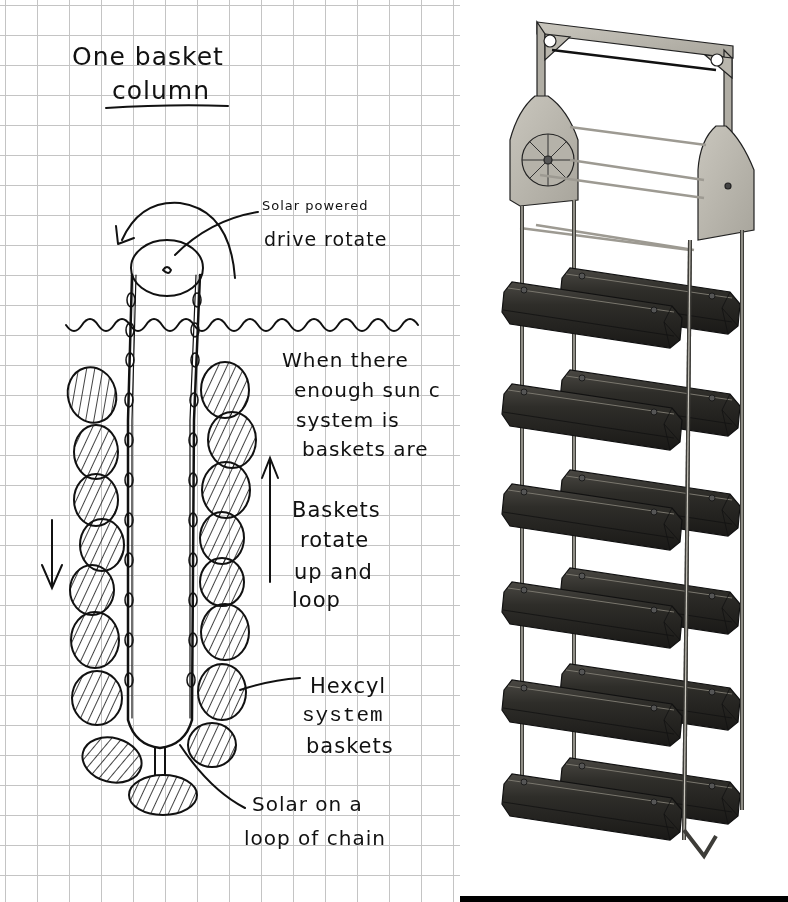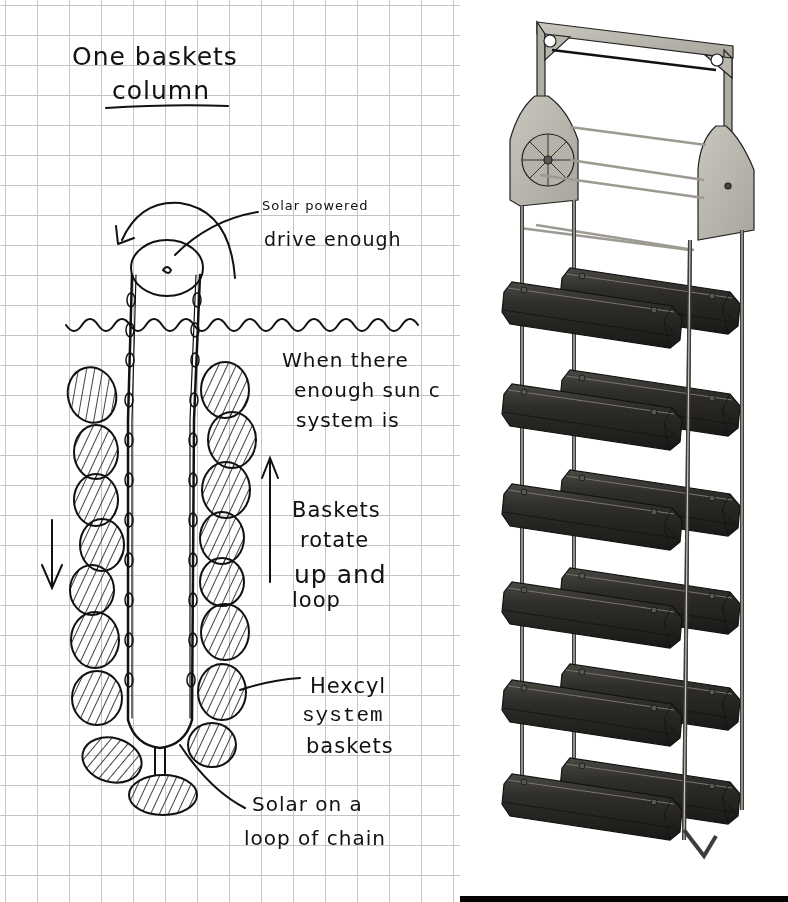--- a/index.html
+++ b/index.html
@@ -111,33 +111,34 @@
       <path d="M52 520 L52 585 M42 565 L52 588 L62 565"></path>
 
       <path d="M270 582 L270 460 M262 478 L270 458 L278 478"></path>
 
       <path d="M300 678 Q270 680 240 690"></path>
 
       <path d="M245 808 Q210 790 180 745"></path>
     </g>
   </svg>
 
-  <div class="hand" style="left:72px;top:42px;font-size:25px;">One baskets</div>
+  <div class="hand" style="left:72px;top:42px;font-size:25px;">One basket</div>
   <div class="hand" style="left:112px;top:76px;font-size:25px;">column</div>
 
   <div class="hand" style="left:262px;top:198px;font-size:13px;">Solar powered</div>
-  <div class="hand" style="left:264px;top:228px;font-size:19px;">drive enough</div>
+  <div class="hand" style="left:264px;top:228px;font-size:19px;">drive rotate</div>
 
   <div class="hand" style="left:282px;top:348px;font-size:20px;">When there</div>
   <div class="hand" style="left:294px;top:378px;font-size:20px;">enough sun c</div>
   <div class="hand" style="left:296px;top:408px;font-size:20px;">system is</div>
+  <div class="hand" style="left:302px;top:437px;font-size:20px;">baskets are</div>
 
   <div class="hand" style="left:292px;top:498px;font-size:21px;">Baskets</div>
   <div class="hand" style="left:300px;top:528px;font-size:21px;">rotate</div>
-  <div class="hand" style="left:294px;top:560px;font-size:25px;">up and</div>
+  <div class="hand" style="left:294px;top:560px;font-size:21px;">up and</div>
   <div class="hand" style="left:292px;top:588px;font-size:21px;">loop</div>
 
   <div class="hand" style="left:310px;top:674px;font-size:21px;">Hexcyl</div>
   <div class="hand" style="left:302px;top:704px;font-size:21px;font-family:Liberation Mono, monospace;">system</div>
   <div class="hand" style="left:306px;top:734px;font-size:21px;">baskets</div>
 
   <div class="hand" style="left:252px;top:792px;font-size:20px;">Solar on a</div>
   <div class="hand" style="left:244px;top:826px;font-size:20px;">loop of chain</div>
 </div>
 

